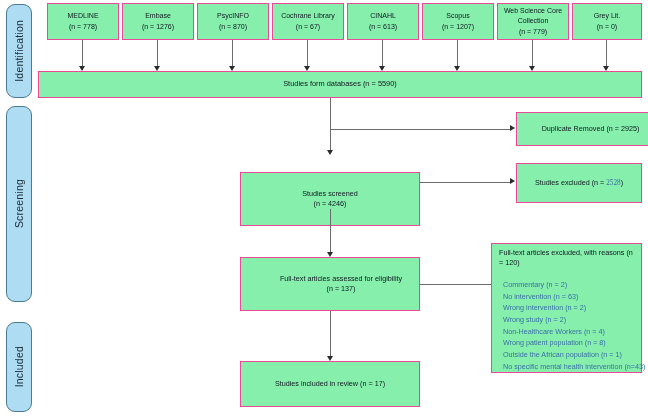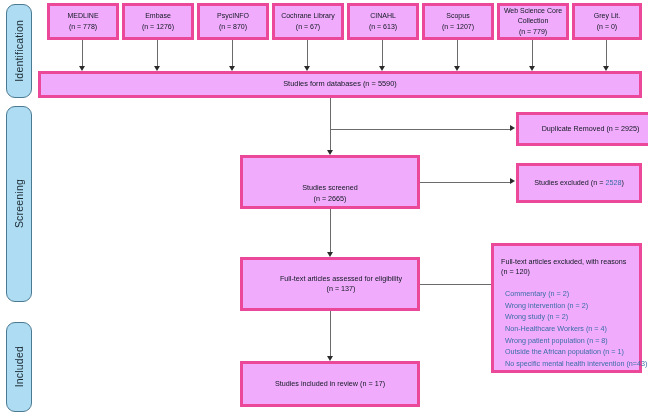--- a/index.html
+++ b/index.html
@@ -35,22 +35,22 @@
     transform: rotate(180deg);
     font-size: 10.5px;
     color: #1b2a33;
     letter-spacing: 0.2px;
     white-space: nowrap;
   }
 
   
   .box {
     position: absolute;
-    background: #f0abfc;
-    border: 3px solid #ec4899;
+    background: #86efac;
+    border: 1px solid #ec4899;
     box-sizing: border-box;
     display: flex;
     align-items: center;
     justify-content: center;
     text-align: center;
     font-size: 7.2px;
     color: #101820;
     line-height: 1.45;
     padding: 2px 3px;
   }
@@ -58,42 +58,42 @@
 
   .box.src { font-size: 7px; }
 
   .box.wide {
     font-size: 7.4px;
   }
 
   .box.left-text {
     display: block;
     text-align: left;
-    padding: 11px 7px;
+    padding: 4px 7px;
   }
 
   
   .excl-head {
     font-size: 7.2px;
     color: #101820;
     margin: 0 0 11px 0;
     line-height: 1.4;
   }
   .excl-list {
     margin: 4px;
     padding: 0;
     list-style: none;
   }
   .excl-list li {
     font-size: 7.2px;
     color: #3a6ea8;
     line-height: 1.62;
     white-space: nowrap;
   }
-  .blue-num { color: #3a6ea8; }
+  .blue-num { color: #3a6ea8; font-family: Liberation Serif, serif; }
 
   
   .ln-v, .ln-h {
     position: absolute;
     background: #6b6b6b;
   }
   .ln-v { width: 1px; }
   .ln-h { height: 1px; }
 
   .arrow-down {
@@ -210,24 +210,24 @@
   <div class="ln-v" style="left:330px; top:98px; height:31px;"></div>
   <div class="ln-h" style="left:330px; top:129px; width:182px;"></div>
   <div class="arrow-right" style="left:510px; top:125px;"></div>
   <div class="ln-v" style="left:330px; top:129px; height:24px;"></div>
   <div class="arrow-down" style="left:327px; top:150px;"></div>
 
   <div class="box" style="left:516px; top:112px; width:149px; height:34px;">
     <span>Duplicate Removed (n = 2925)</span>
   </div>
 
-  <div class="box" style="left:240px; top:155px; width:180px; height:54px;align-items:flex-end;">
+  <div class="box" style="left:240px; top:172px; width:180px; height:54px;">
     <div>
       <span class="ln">Studies screened</span>
-      <span class="ln">(n = 2665)</span>
+      <span class="ln">(n = 4246)</span>
     </div>
   </div>
 
   <div class="ln-h" style="left:420px; top:182px; width:92px;"></div>
   <div class="arrow-right" style="left:510px; top:178px;"></div>
 
   <div class="box" style="left:516px; top:163px; width:126px; height:40px;">
     <span><span>Studies excluded (n = </span><span class="blue-num">2528</span><span>)</span></span>
   </div>
 
@@ -241,20 +241,21 @@
     </div>
   </div>
 
   <div class="ln-h" style="left:420px; top:284px; width:92px;"></div>
   <div class="arrow-right" style="left:510px; top:280px;"></div>
 
   <div class="box left-text" style="left:491px; top:243px; width:151px; height:130px;">
     <p class="excl-head">Full-text articles excluded, with reasons (n = 120)</p>
     <ul class="excl-list">
       <li>Commentary (n = 2)</li>
+      <li>No intervention (n = 63)</li>
       <li>Wrong intervention (n = 2)</li>
       <li>Wrong study (n = 2)</li>
       <li>Non-Healthcare Workers (n = 4)</li>
       <li>Wrong patient population (n = 8)</li>
       <li>Outside the African population (n = 1)</li>
       <li>No specific mental health intervention (n=43)</li>
     </ul>
   </div>
 
   <div class="ln-v" style="left:330px; top:311px; height:48px;"></div>

